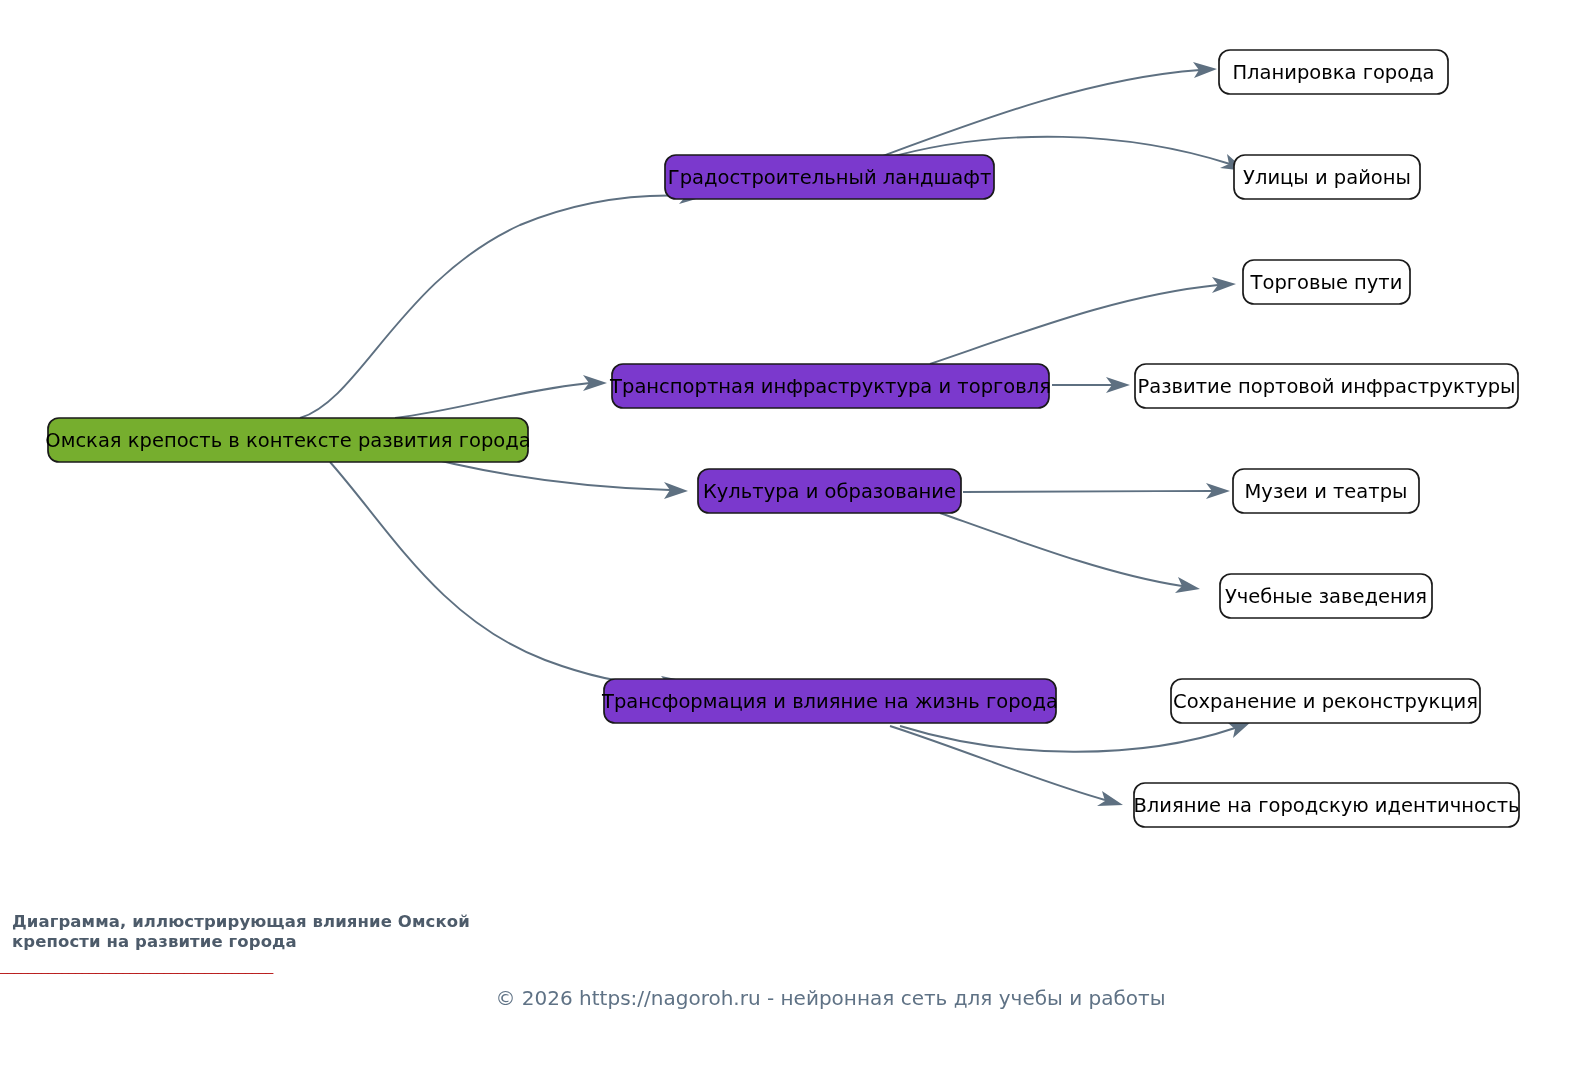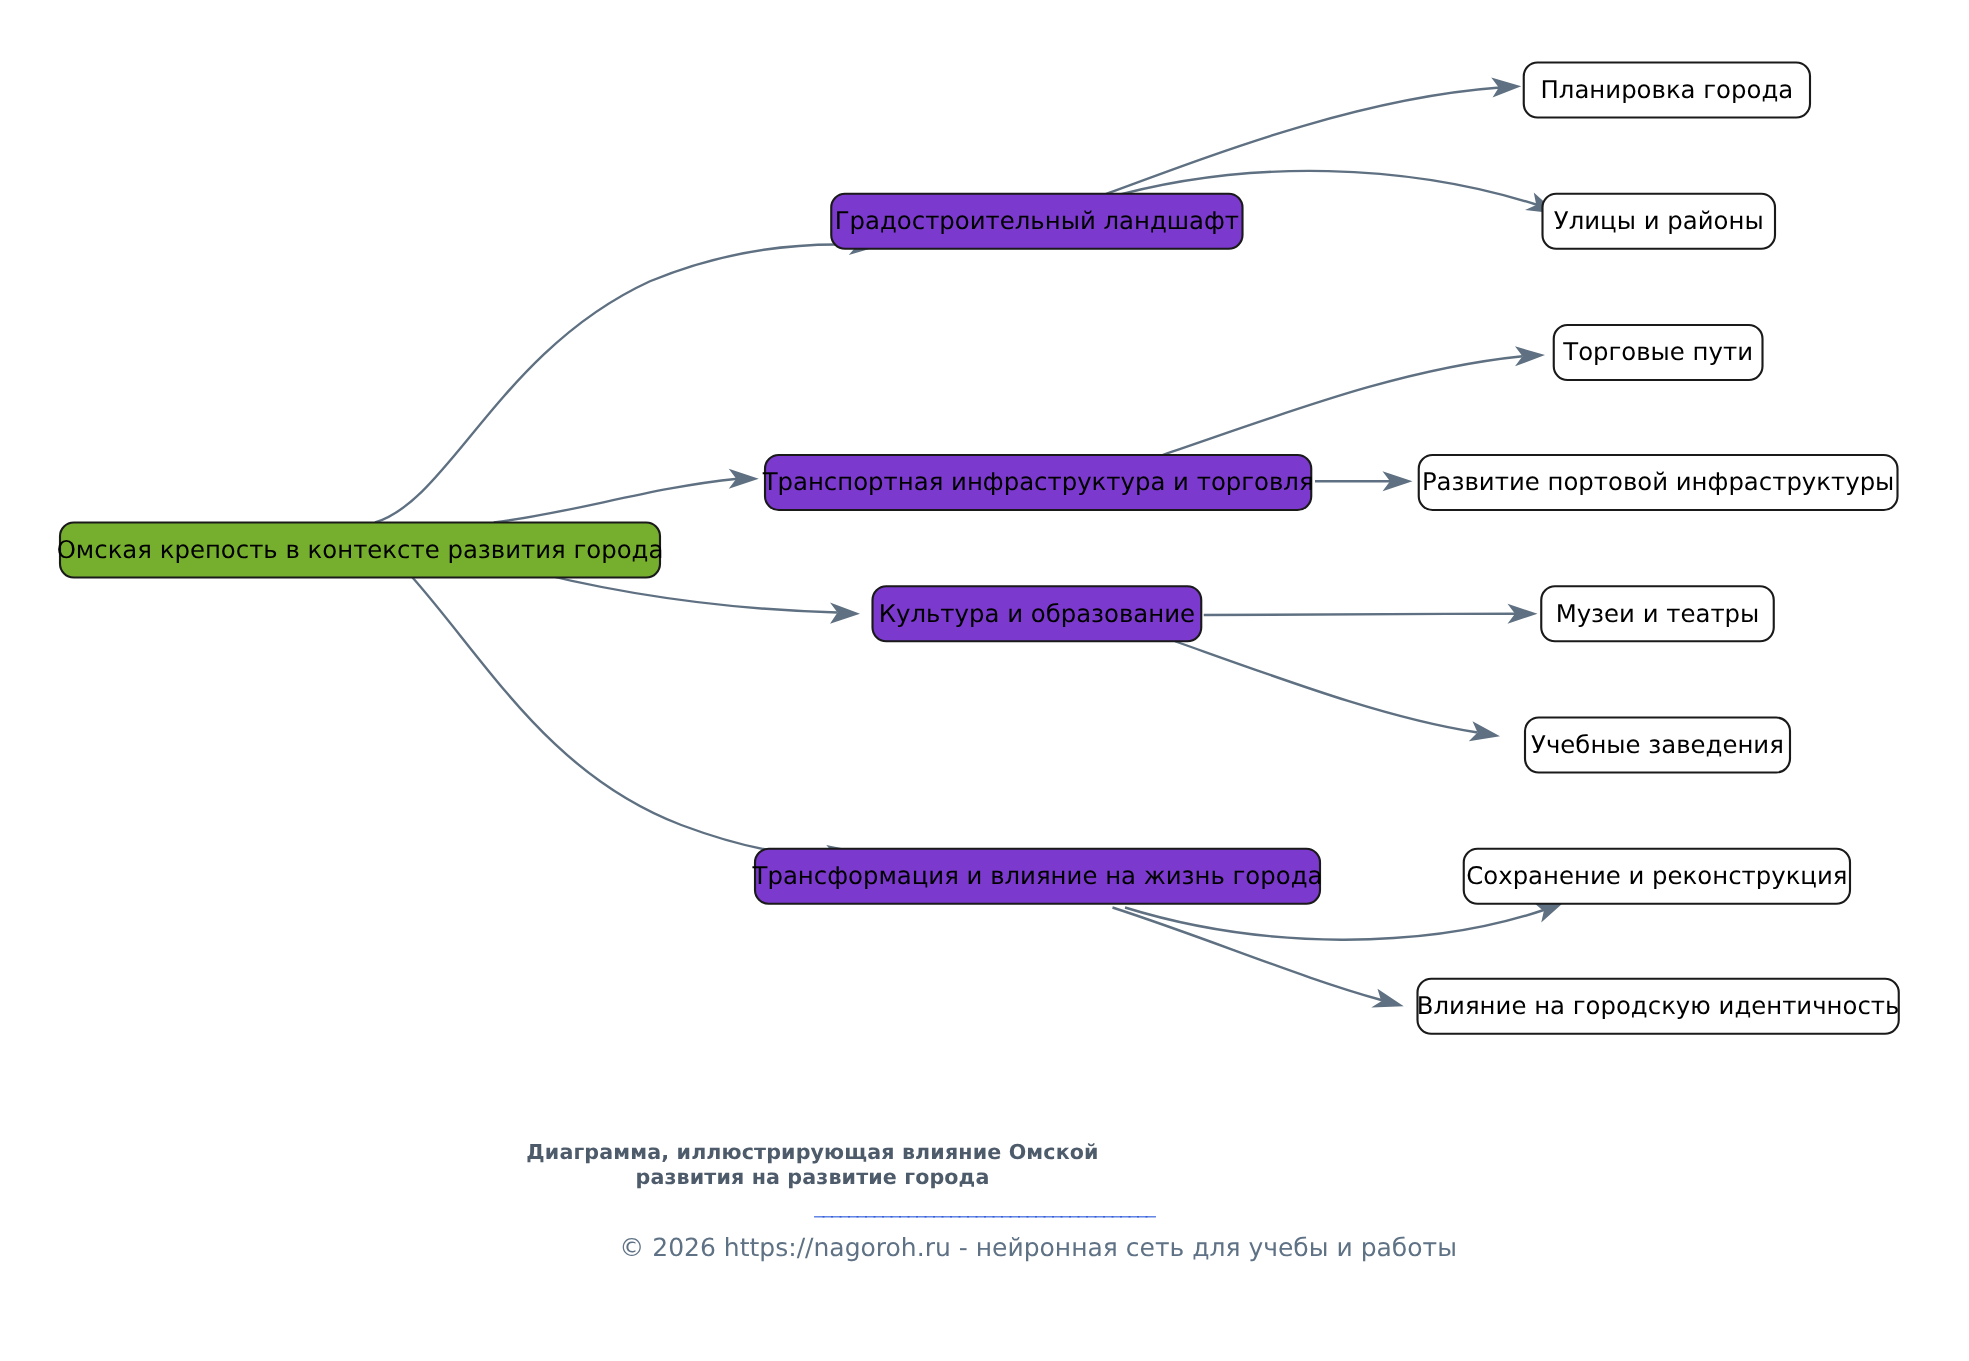--- a/index.html
+++ b/index.html
@@ -55,39 +55,38 @@
     fill: #000000;
     dominant-baseline: middle;
   }
   .node-label.root-label,
   .node-label.branch-label {
     font-size: 19.5px;
   }
   .footer-title {
     position: absolute;
     top: 912px;
-    left: 0;
+    left: 12px;
     width: 1300px;
-    text-align: center;
+    text-align: left;
     font-family: "DejaVu Sans", "Liberation Sans", sans-serif;
     font-size: 16.5px;
     font-weight: bold;
     color: #4d5b6a;
     line-height: 1.2;
     letter-spacing: 0.1px;
   }
   .footer-rule {
     position: absolute;
     top: 955px;
     left: 0;
     width: 1575px;
-    text-align: center;
     font-family: "DejaVu Sans", "Liberation Sans", sans-serif;
     font-size: 16px;
-    color: #1d4ed8;
+    color: #b91c1c;
     letter-spacing: -1.2px;
     white-space: nowrap;
     overflow: hidden;
   }
   .footer-copy {
     position: absolute;
     top: 986px;
     left: 0;
     width: 1575px;
     text-align: center;
@@ -212,20 +211,20 @@
 
     <g>
       <rect class="node-rect leaf" x="1134" y="783" width="385" height="44" rx="11" ry="11"></rect>
       <text class="node-label" x="1326.5" y="806" text-anchor="middle">Влияние на городскую идентичность</text>
     </g>
 
   </svg>
 
   <div class="footer-title">
     <div>Диаграмма, иллюстрирующая влияние Омской</div>
-    <div>развития на развитие города</div>
+    <div>крепости на развитие города</div>
   </div>
 
   <div class="footer-rule">________________________________________</div>
 
   <div class="footer-copy">© 2026 https://nagoroh.ru - нейронная сеть для учебы и работы</div>
 
 </div>
 
 </body></html>

